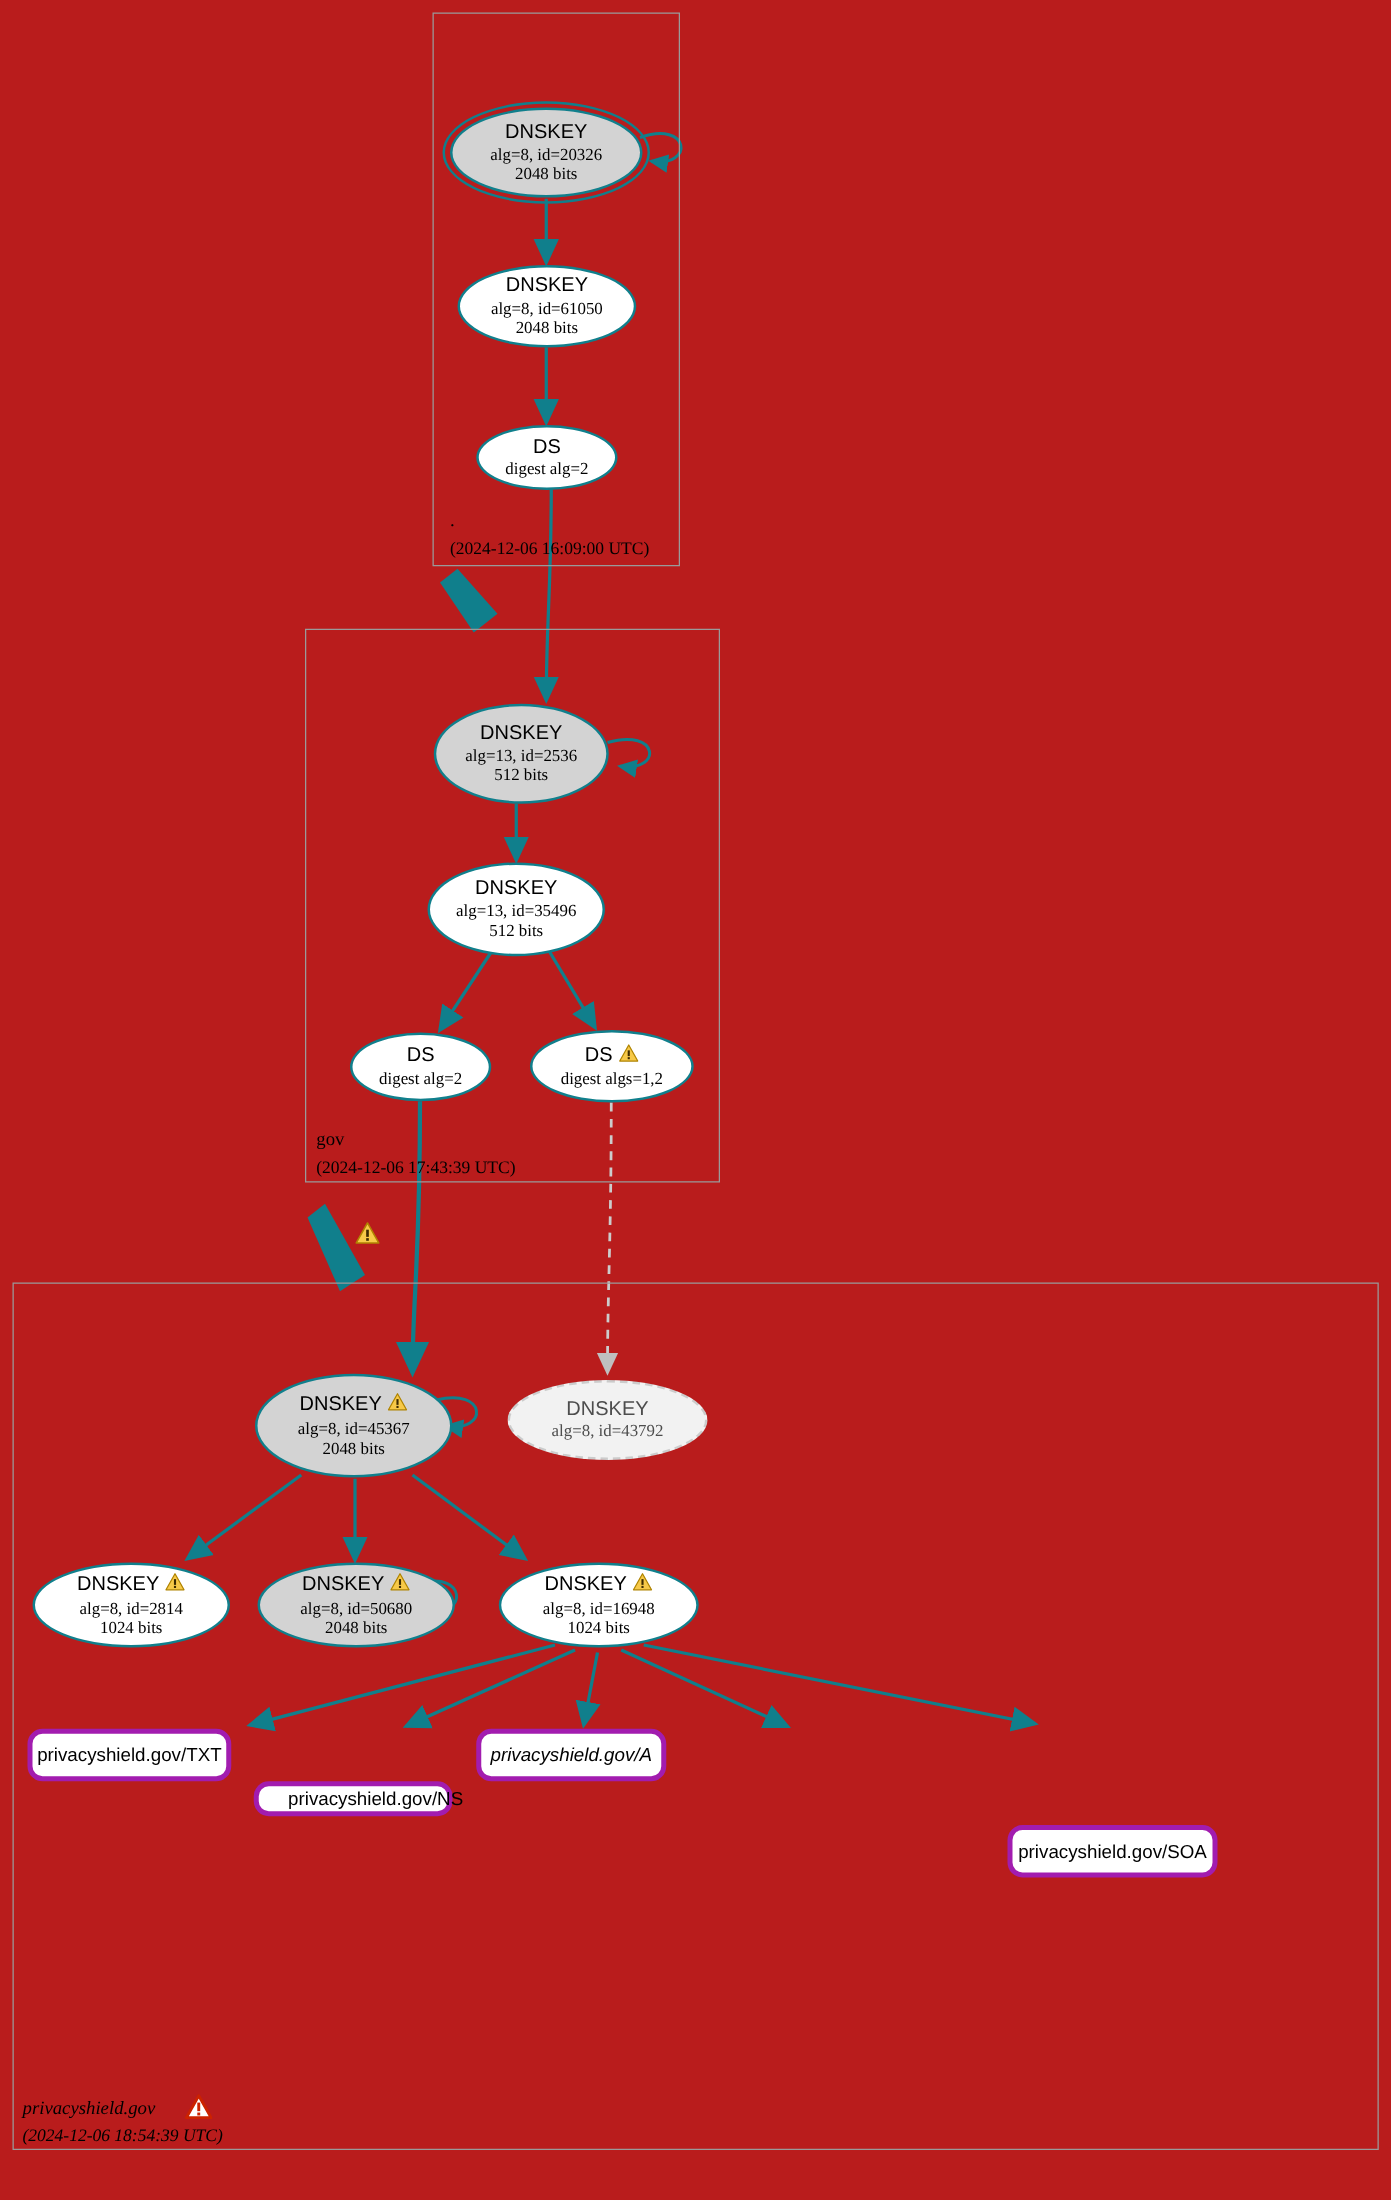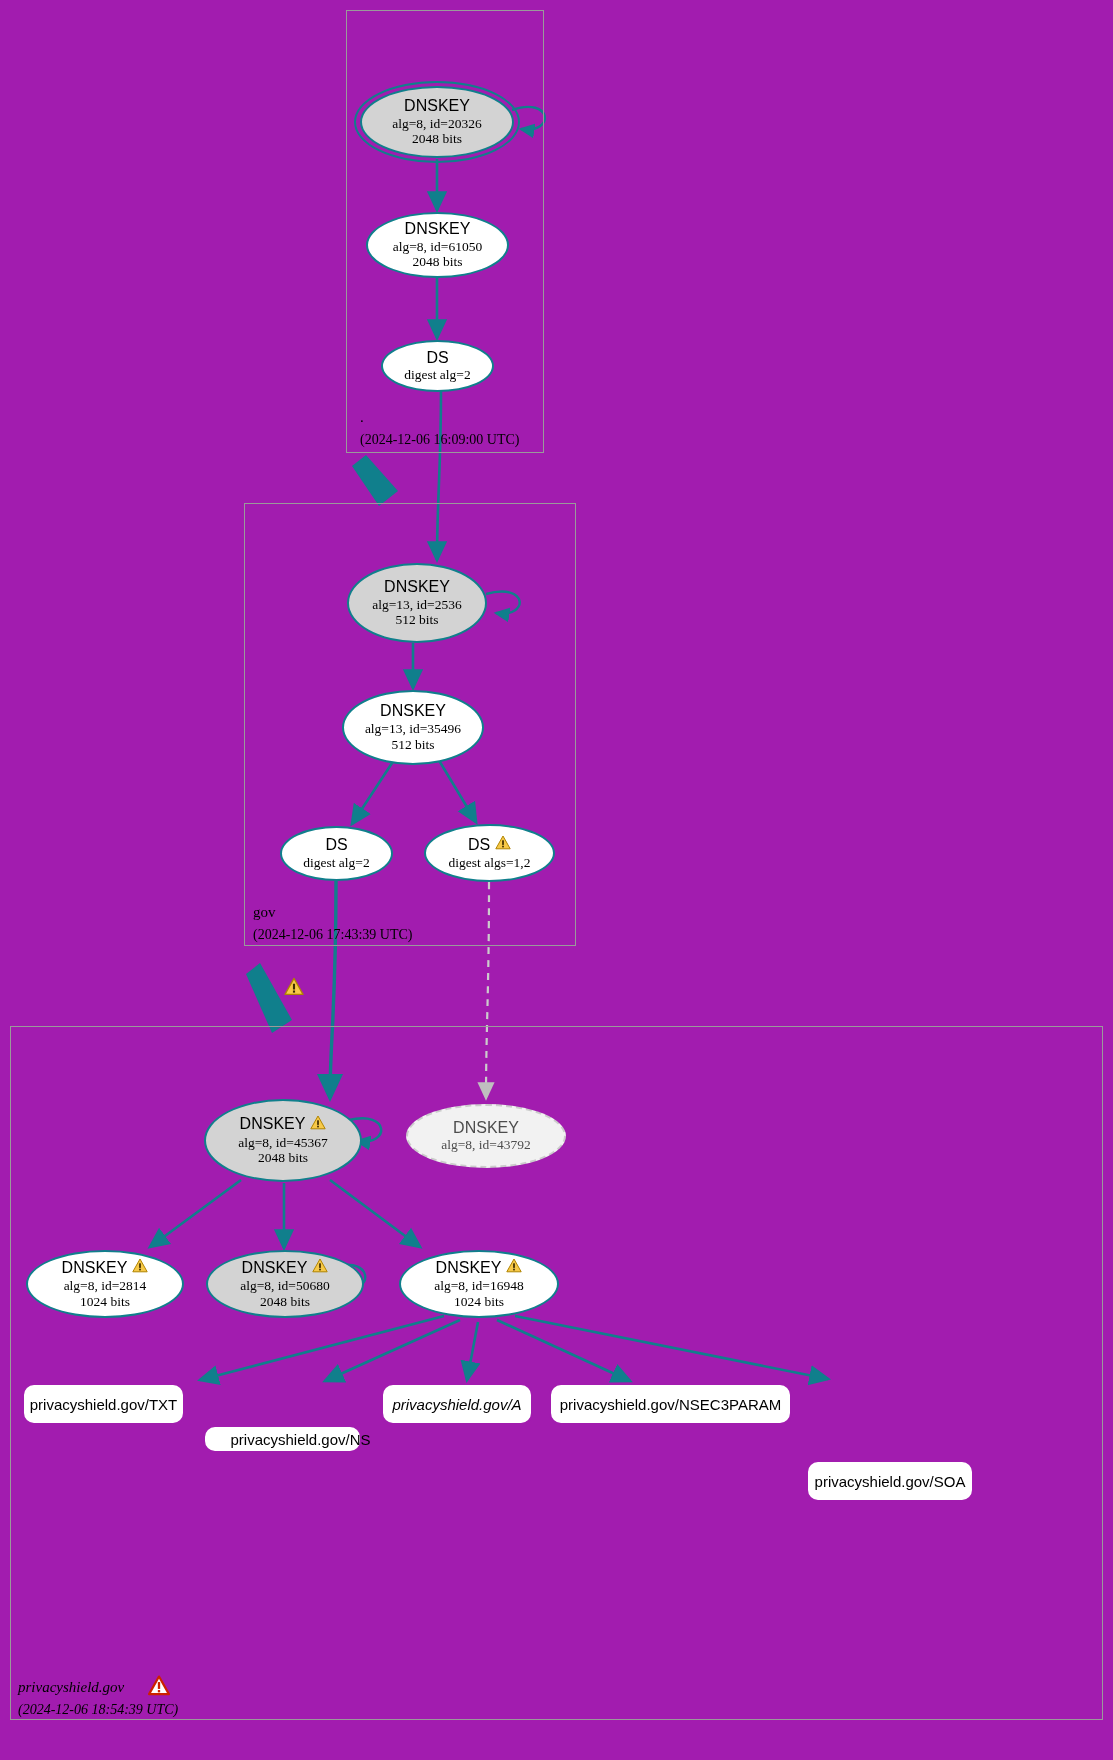--- a/index.html
+++ b/index.html
@@ -1,30 +1,30 @@
 <!DOCTYPE html>
 <html><head>
 <meta charset="utf-8">
 <style>
   html,body{margin:0;padding:0;background:#ffffff;}
   body{font-family:"Liberation Sans", sans-serif;}
-  #stage{position:relative;width:1113px;height:1760px;overflow:hidden;background:#a21caf;}
+  #stage{position:relative;width:1113px;height:1760px;overflow:hidden;background:#b91c1c;}
   svg#canvas{position:absolute;left:0;top:0;width:1113px;height:1760px;}
 
   .zonebox{position:absolute;border:1px solid #9a9a9a;background:transparent;box-sizing:border-box;}
 
   .node{position:absolute;display:flex;align-items:center;justify-content:center;box-sizing:border-box;}
 
   .ellipse{border:2px solid #107f8c;border-radius:50%;background:#ffffff;}
   .ellipse.shaded{background:#d3d3d3;}
   .ellipse.dashed{border:2px dashed #cccccc;background:#f2f2f2;}
 
   .dblring{position:absolute;border:2px solid #107f8c;border-radius:50%;background:transparent;box-sizing:border-box;}
 
-  .rrbox{position:absolute;border:2px solid #a21caf;border-radius:12px;background:#fff;
+  .rrbox{position:absolute;border:4px solid #a21caf;border-radius:12px;background:#fff;
          display:flex;align-items:center;justify-content:center;box-sizing:border-box;}
 
   .nodetext{text-align:center;line-height:1.18;pointer-events:none;}
   .t1{font-size:16px;color:#000;}
   .t1.grey{color:#4d4d4d;}
   .t2{font-family:"Liberation Serif", serif;font-size:13.5px;color:#000;}
   .t2.grey{color:#4d4d4d;}
   .rrlabel{font-size:15px;color:#000;white-space:nowrap;}
 
   .zonelabel{position:absolute;font-family:"Liberation Serif", serif;color:#000;}
@@ -257,23 +257,20 @@
 
   <div class="rrbox" style="left:22px;top:1383px;width:163px;height:42px;">
     <span class="rrlabel">privacyshield.gov/TXT</span>
   </div>
   <div class="rrbox" style="left:203px;top:1425px;width:159px;height:28px;padding-left:36px;">
     <span class="rrlabel">privacyshield.gov/NS</span>
   </div>
   <div class="rrbox" style="left:381px;top:1383px;width:152px;height:42px;font-style:italic;">
     <span class="rrlabel">privacyshield.gov/A</span>
   </div>
-  <div class="rrbox" style="left:549px;top:1383px;width:243px;height:42px;">
-    <span class="rrlabel">privacyshield.gov/NSEC3PARAM</span>
-  </div>
   <div class="rrbox" style="left:806px;top:1460px;width:168px;height:42px;">
     <span class="rrlabel">privacyshield.gov/SOA</span>
   </div>
 
   <div class="zonelabel" style="left:18px;top:1676px;font-style:italic;">
     <div class="zname">privacyshield.gov</div>
     <div class="ztime">(2024-12-06 18:54:39 UTC)</div>
   </div>
 
   <div class="errmark" style="left:148px;top:1675px;">

